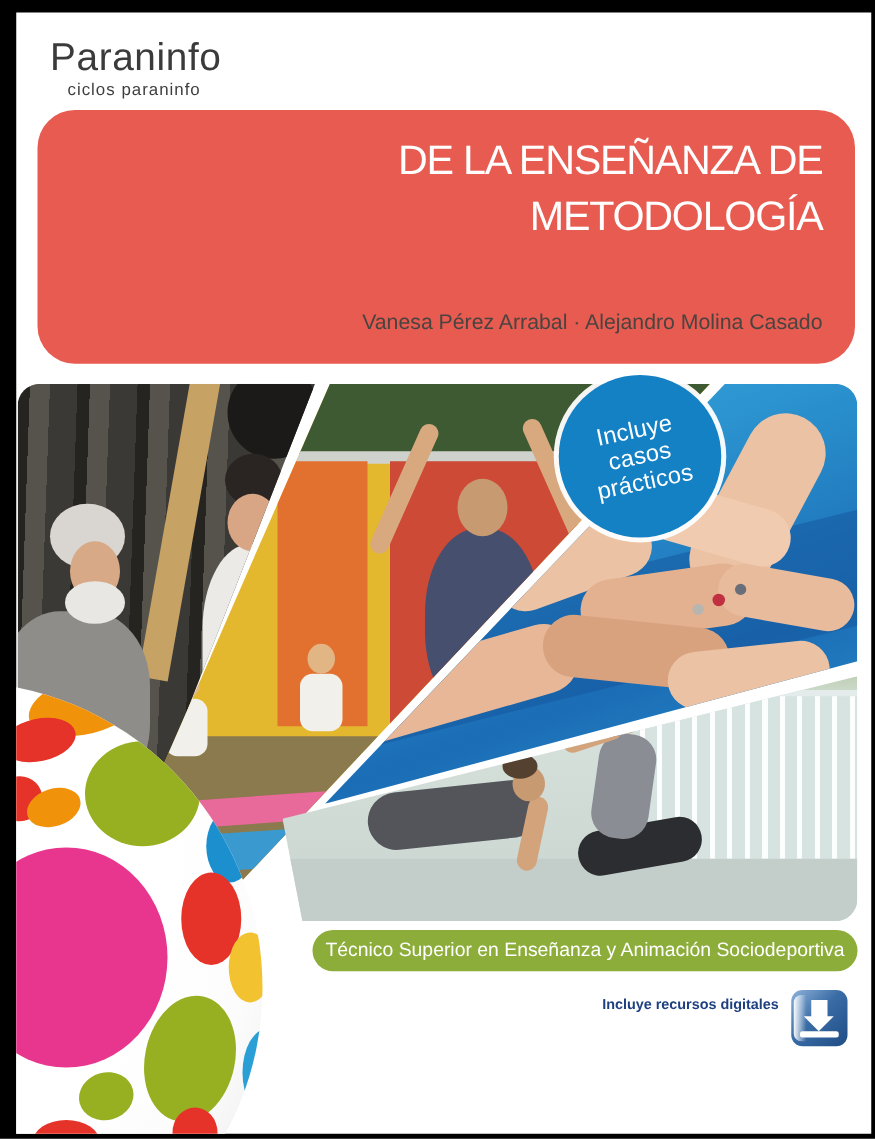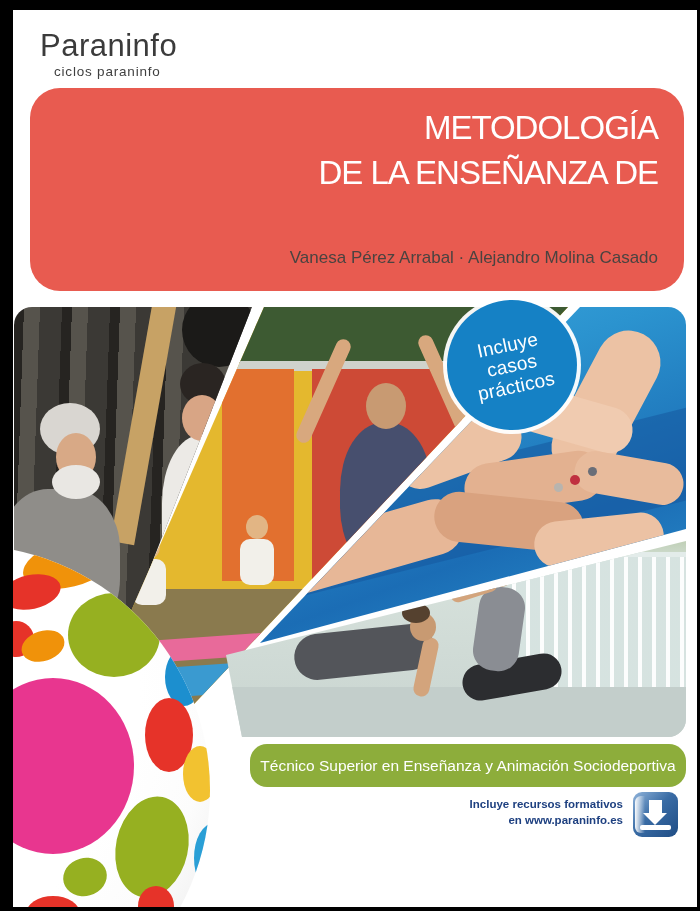--- a/index.html
+++ b/index.html
@@ -109,21 +109,21 @@
   .d7{left:425px;top:153px;width:48px;height:74px;background:#e63329;}
   .d8{left:252px;top:133px;width:162px;height:176px;background:#e8368f;}
   .d9{left:463px;top:201px;width:34px;height:56px;background:#f2c230;}
   .d10{left:396px;top:251px;width:72px;height:102px;background:#96b021;transform:rotate(12deg);}
   .d11{left:343px;top:313px;width:44px;height:38px;background:#96b021;transform:rotate(-15deg);}
   .d12{left:418px;top:341px;width:36px;height:40px;background:#e63329;}
   .d13{left:306px;top:351px;width:54px;height:36px;background:#e63329;}
   .d14{left:474px;top:278px;width:40px;height:70px;background:#2a9fd6;}
 
   
-  .banner{position:absolute;left:237px;top:734px;width:436px;height:43px;border-radius:17px;background:#8dad3b;
+  .banner{position:absolute;left:237px;top:734px;width:436px;height:33px;border-radius:17px;background:#8dad3b;
           display:flex;align-items:center;justify-content:center;color:#fff;font-size:15.5px;}
 
   
   .resources{position:absolute;left:340px;top:786px;width:270px;text-align:right;color:#1e4080;
              font-size:11.5px;font-weight:bold;line-height:16px;}
   .dl-icon{position:absolute;left:620px;top:782px;width:45px;height:45px;border-radius:9px;
            background:linear-gradient(135deg,#8fb3da 0%,#3a6ca5 45%,#1f4d85 100%);}
   .dl-arrow{position:absolute;left:16px;top:8px;width:13px;height:14px;background:#fff;}
   .dl-tip{position:absolute;left:10px;top:21px;width:0;height:0;border-left:12px solid transparent;
           border-right:12px solid transparent;border-top:12px solid #fff;}
@@ -138,22 +138,22 @@
 </head>
 <body>
 
 <div class="content">
 
   <div class="logo">Paraninfo</div>
   <div class="tagline">ciclos paraninfo</div>
 
   <div class="titlebox">
     <div class="titlelines">
+      <div>DE LA ENSEÑANZA DE</div>
       <div>METODOLOGÍA</div>
-      <div>DE LA ENSEÑANZA DE</div>
     </div>
     <div class="authors">Vanesa Pérez Arrabal · Alejandro Molina Casado</div>
   </div>
 
   <div class="collage">
 
     <div class="ph ph-gym">
       <div class="blob gym-plate"></div>
       <div class="blob gym-bar"></div>
       <div class="blob gym-body"></div>
@@ -239,22 +239,21 @@
     <div class="badge-text">
       <div>Incluye</div>
       <div>casos</div>
       <div>prácticos</div>
     </div>
   </div>
 
   <div class="banner">Técnico Superior en Enseñanza y Animación Sociodeportiva</div>
 
   <div class="resources">
-    <div>Incluye recursos formativos</div>
-    <div>en www.paraninfo.es</div>
+    <div>Incluye recursos digitales</div>
   </div>
   <div class="dl-icon">
     <div class="dl-curl"></div>
     <div class="dl-arrow"></div>
     <div class="dl-tip"></div>
     <div class="dl-tray"></div>
   </div>
 
 
 </div>

